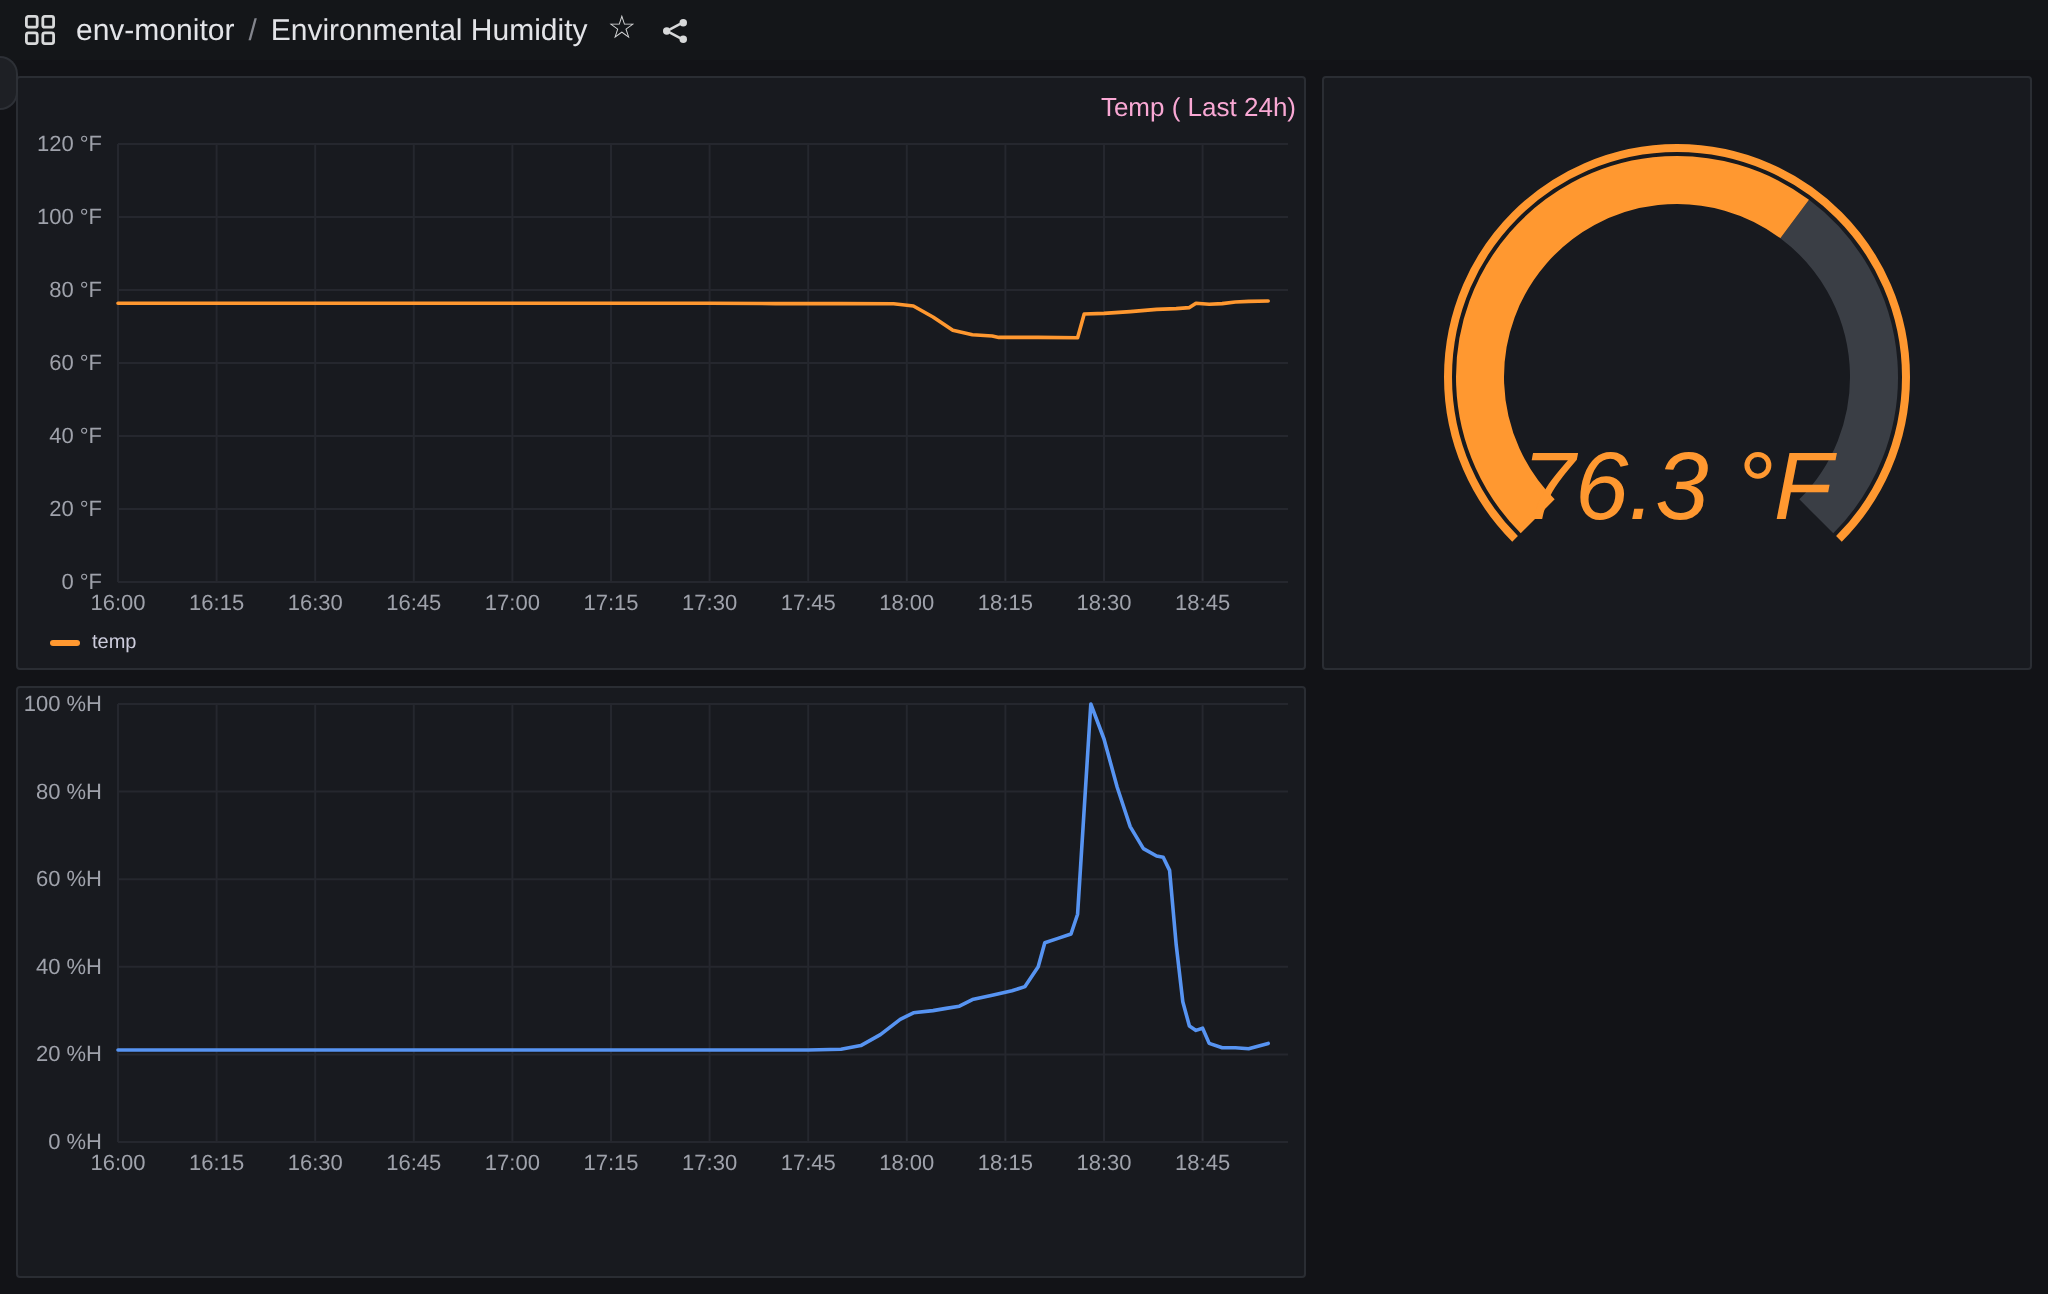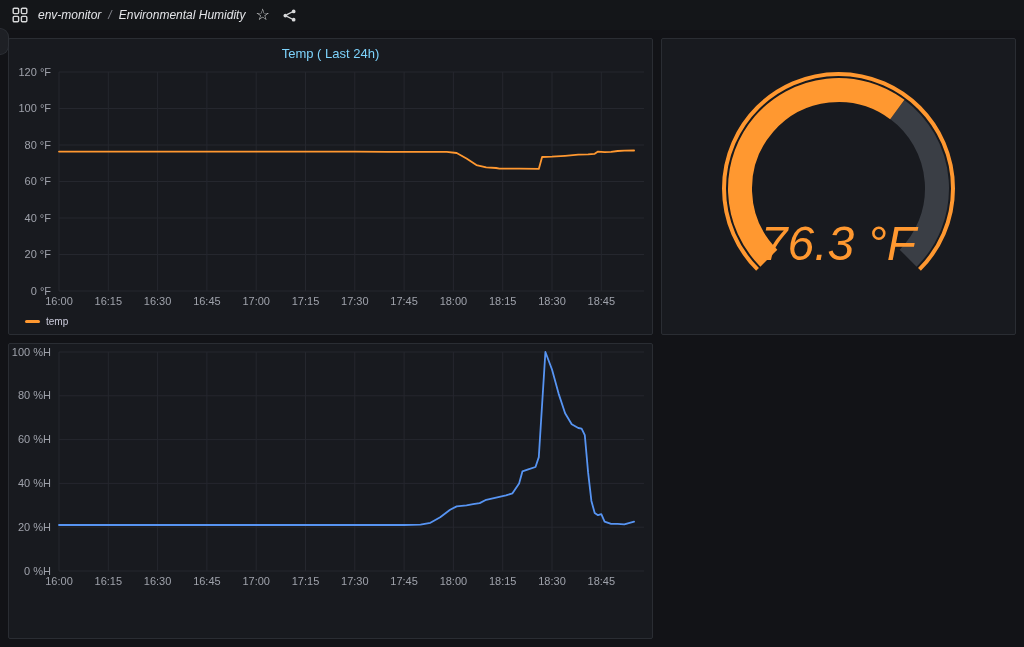--- a/index.html
+++ b/index.html
@@ -20,21 +20,21 @@
     display:flex; align-items:center;
     padding:0 10px;
     gap:8px;
     background:#141619;
   }
   .icon-btn {
     background:none; border:none; padding:2px; margin:0;
     display:flex; align-items:center; justify-content:center;
     color:#d8d9da; cursor:pointer;
   }
-  .breadcrumb { display:flex; align-items:flex-end; gap:7px; font-size:12px;font-style:italic; }
+  .breadcrumb { display:flex; align-items:flex-end; gap:7px; font-size:15px; }
   .breadcrumb .seg { color:#e3e4e8; cursor:pointer; }
   .breadcrumb .sep { color:#83858d; }
   .star-glyph { font-size:16px; line-height:1; color:#d8d9da; }
 
   .dock-tab {
     position:absolute; left:0; top:28px;
     width:9px; height:27px;
     background:#1e2025;
     border:1px solid #2d3036; border-left:none;
     border-radius:0 14px 14px 0;
@@ -53,23 +53,23 @@
   }
   .panel {
     background:#181a1f;
     border:1px solid #2a2d33;
     border-radius:2px;
     display:flex; flex-direction:column;
     overflow:hidden;
   }
   .panel-title {
     margin:0;
-    text-align:center;
+    text-align:right;
     font-size:13px; font-weight:500;
-    color:#7dd3fc;
+    color:#f9a8d4;
     padding:7px 4px 3px 4px;
     height:26px;
   }
   .chart-area { flex:1; position:relative; }
   .gauge-area { flex:1; display:flex; align-items:center; justify-content:flex-start;font-style:italic; }
   .legend-row {
     height:22px;
     display:flex; align-items:center;
     padding:0 0 6px 16px;
   }

